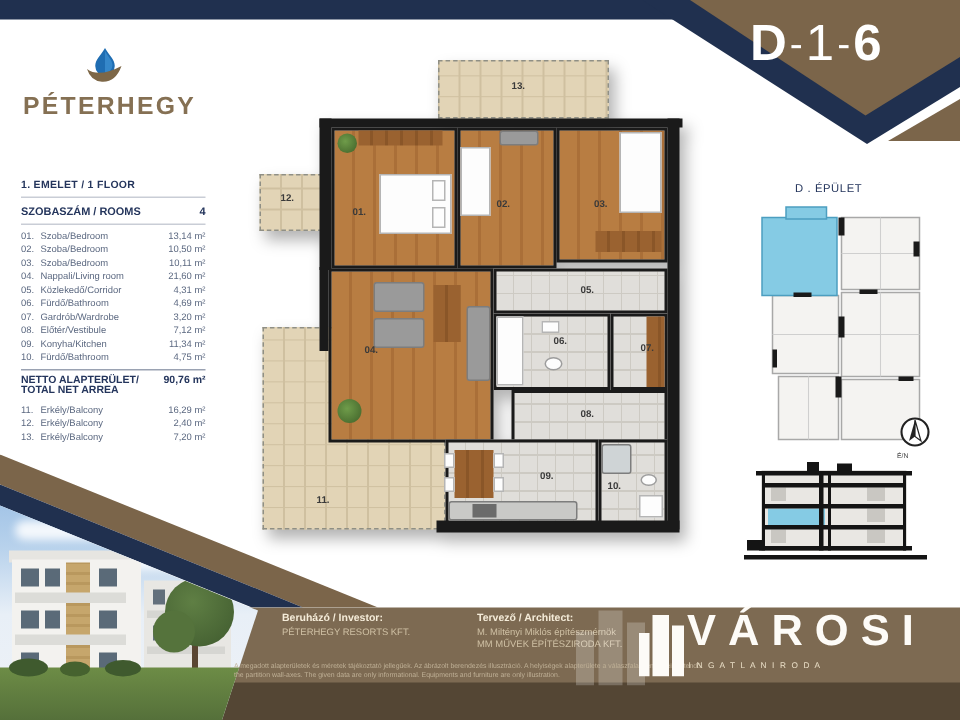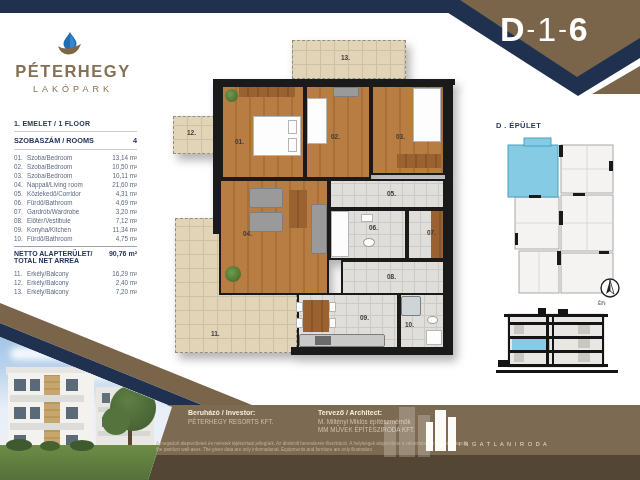--- a/index.html
+++ b/index.html
@@ -32,21 +32,21 @@
   .wood{background:repeating-linear-gradient(90deg,#b87d42 0 12px,#aa6f38 12px 14px);}
   .wooddark{background:repeating-linear-gradient(90deg,#9a6230 0 8px,#8a5628 8px 10px);}
   .tile{background-color:#e0deda;background-image:repeating-linear-gradient(0deg,transparent 0 11px,#cdcac3 11px 12px),repeating-linear-gradient(90deg,transparent 0 11px,#cdcac3 11px 12px);}
   .balc{box-sizing:border-box;border:1.5px dashed #8f8f85;background-color:#e2d4b6;background-image:repeating-linear-gradient(0deg,transparent 0 13px,#cfc0a0 13px 14px),repeating-linear-gradient(90deg,transparent 0 13px,#cfc0a0 13px 14px);}
   .plbl{font-size:6.5px;font-weight:700;color:#3a3a3a;z-index:5;}
   .furn-w{background:#fdfdfd;border:1px solid #b5b5b5;box-sizing:border-box;}
   .furn-g{background:#9a9a9a;border:1px solid #7d7d7d;box-sizing:border-box;border-radius:2px;}
   .plant{background:radial-gradient(circle at 40% 40%,#6f9c4a,#3f6028);border-radius:50%;}
   .ell{border-radius:50%;background:#fdfdfd;border:1px solid #9d9d9d;box-sizing:border-box;}
   
-  .kp-title{left:496px;top:121px;font-size:7.5px;font-weight:700;color:#24355c;letter-spacing:.4px;}
+  .kp-title{left:530px;top:121px;font-size:7.5px;font-weight:400;color:#24355c;letter-spacing:.4px;}
   .compass-lbl{left:598px;top:301px;font-size:4.5px;color:#444;}
   
   .band-brown{left:0;top:0;width:640px;height:480px;background:#7b654a;clip-path:polygon(0 303px,252px 405px,202px 405px,0 323px);z-index:2;}
   .band-navy{left:0;top:0;width:640px;height:480px;background:#20304f;clip-path:polygon(0 323px,202px 405px,168px 405px,0 337px);z-index:2;}
   .photo{left:0;top:295px;width:185px;height:185px;z-index:3;
          clip-path:polygon(0 42px,172px 112px,148px 185px,0 185px);
          background:linear-gradient(#86b2e0 0%,#b8d2ec 38%,#e8eff7 62%,#eef2f6 100%);}
   .cloud{background:#ffffff;border-radius:10px;filter:blur(3px);opacity:.85;}
   
   .footer-bar{left:0;top:405px;width:640px;height:52px;background:#7d6a52;z-index:1;}
@@ -77,21 +77,20 @@
     <span class="dash">-</span>
     <span class="b">6</span>
   </div>
 
   <svg class="abs" style="left:56px;top:31px;" width="28" height="28" viewBox="0 0 28 28">
     <path d="M14,1 C17,6.5 20.5,8.5 20.5,13 a6.5,6.5 0 1 1 -13,0 C7.5,8.5 11,6.5 14,1 Z" fill="#1f6db2"></path>
     <path d="M14,3 C16,7 19,9 19,12.5 a5,5 0 0 1 -5,5 Z" fill="#3f93d4" opacity=".7"></path>
     <path d="M2,15 Q10,21 25,13 Q21,24 12,23.5 Q4.5,23 2,15 Z" fill="#7d6747"></path>
   </svg>
   <div class="abs logo-name">PÉTERHEGY</div>
-  <div class="abs logo-sub">LAKÓPARK</div>
 
   <div class="abs sidebar">
     <div class="s-title">1. EMELET / 1 FLOOR</div>
     <div class="s-head">
       <span>SZOBASZÁM / ROOMS</span>
       <span>4</span>
     </div>
     <div class="rows">
       <div class="row">
           <span class="num">01.</span>
@@ -331,20 +330,21 @@
         <rect x="36" y="16" width="12" height="42"></rect>
     </g>
   </svg>
   <svg class="abs" style="left:426px;top:404px;z-index:5;" width="30" height="47" viewBox="0 0 30 47">
     <g fill="#fdfbf7">
       <rect x="0" y="18" width="7" height="29"></rect>
         <rect x="9" y="6" width="11" height="41"></rect>
         <rect x="22" y="13" width="8" height="34"></rect>
     </g>
   </svg>
+  <div class="abs brand-name">VÁROSI</div>
   <div class="abs brand-sub">I N G A T L A N I R O D A</div>
 
   <div class="abs disclaimer">
     <div>A megadott alapterületek és méretek tájékoztató jellegűek. Az ábrázolt berendezés illusztráció. A helyiségek alapterülete a válaszfalak tengelyéig értendő.</div>
     <div>the partition wall-axes. The given data are only informational. Equipments and furniture are only illustration.</div>
   </div>
 
   <div class="abs photo">
     <div class="abs cloud" style="left:10px;top:52px;width:60px;height:13px;"></div>
     <div class="abs cloud" style="left:82px;top:74px;width:48px;height:11px;"></div>

